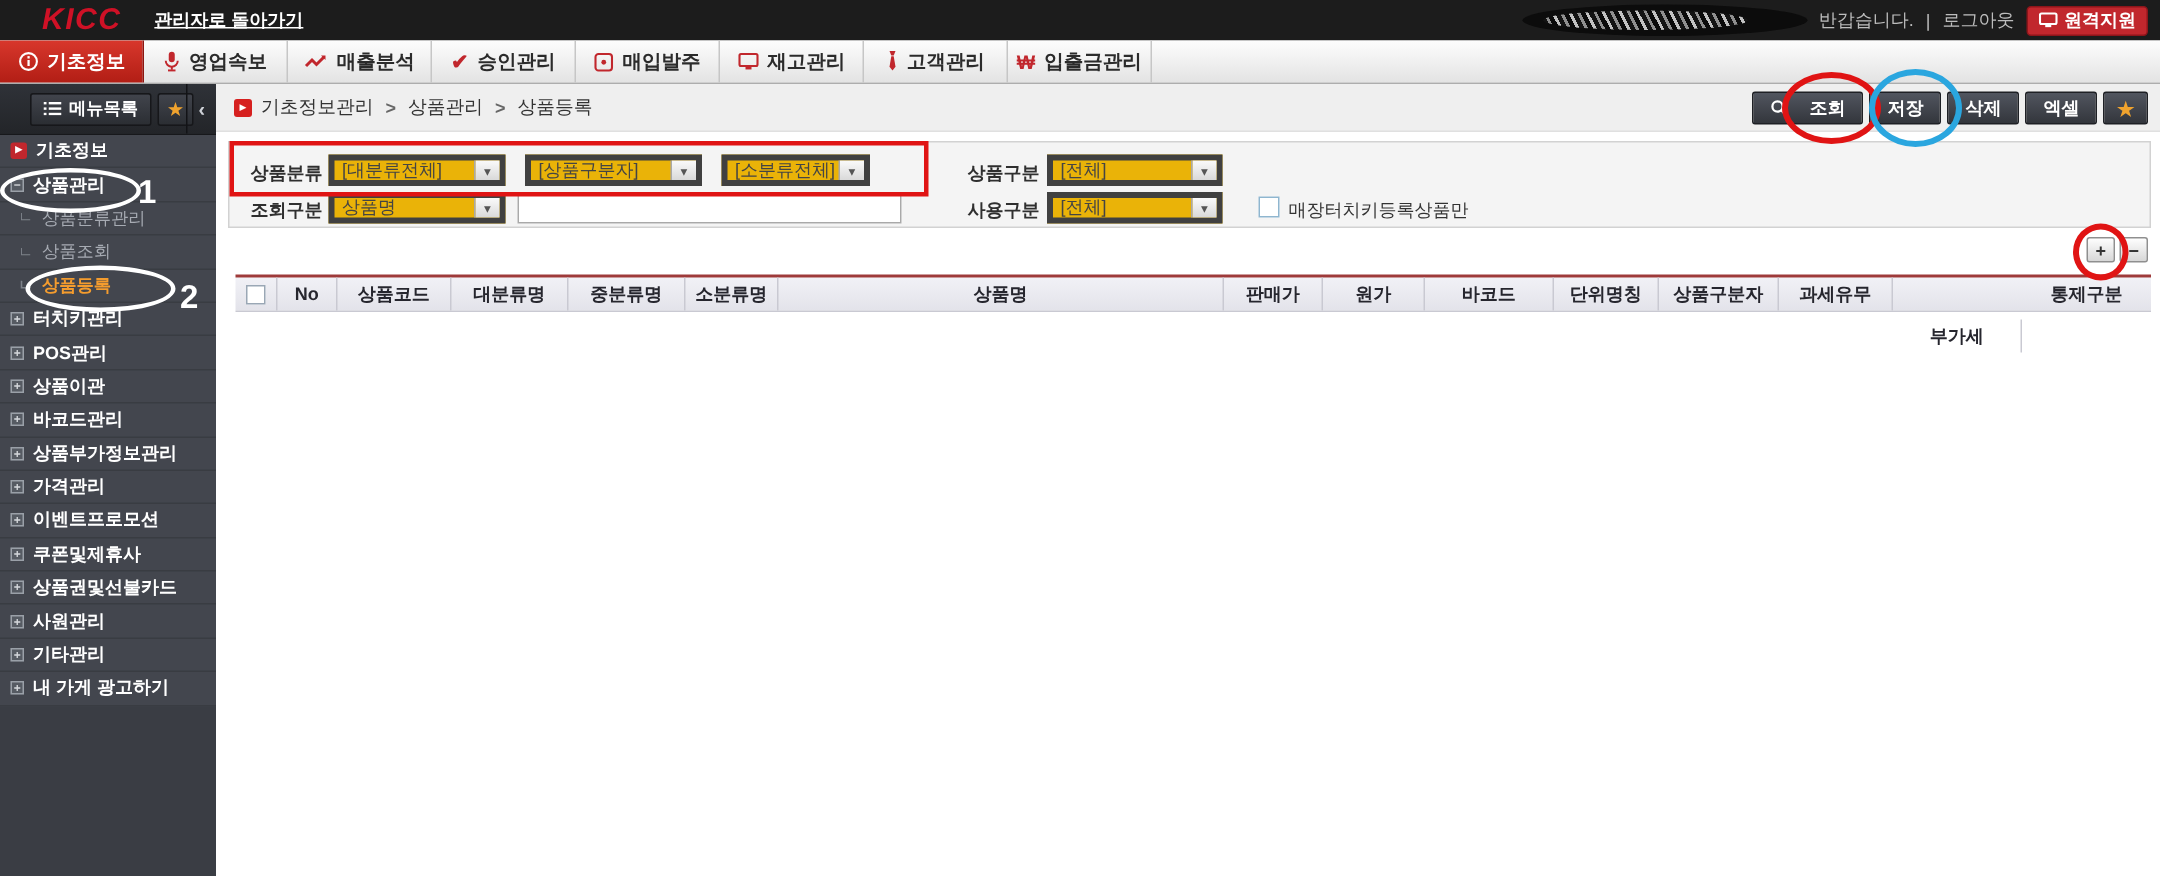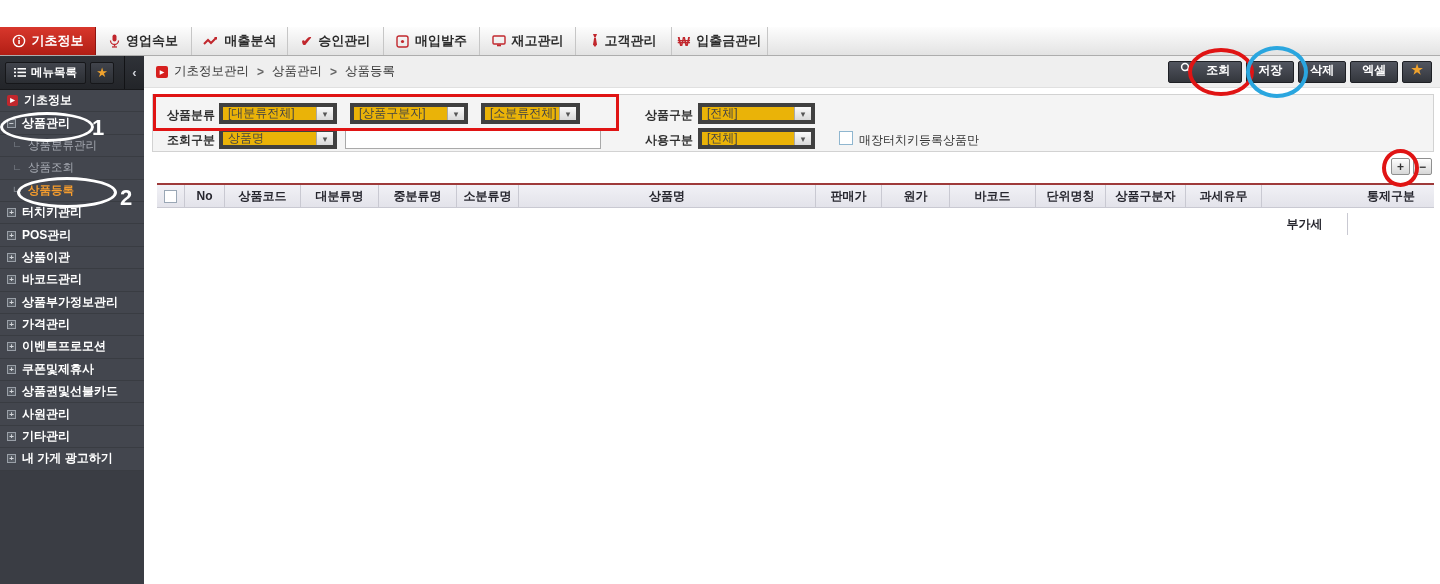--- a/index.html
+++ b/index.html
@@ -29,21 +29,21 @@
   .tab { width:96px; height:100%; display:flex; align-items:center; justify-content:center; gap:6px;
          font-size:13px; font-weight:bold; color:#2b2b2b; border-right:1px solid #c6c6c6; cursor:pointer; }
   .tab .ticon { color:#c1272d; display:flex; align-items:center; }
   .tab.active { background:linear-gradient(#d8372c,#b21e15); color:#fff; border-right:1px solid #8d1510; }
   .tab.active .ticon { color:#fff; }
   .won-glyph { font-weight:bold; font-size:13px; }
 
   
   .sidebar { position:absolute; left:0; top:56px; width:144px; height:528px; background:#3a3d44; }
   .side-head { height:34px; background:linear-gradient(#2f3238,#232529); border-bottom:1px solid #17181b;
-               display:flex; align-items:center; padding-left:5px; position:relative; }
+               display:flex; align-items:center; padding-left:5px; position:relative;justify-content:center; }
   .menu-btn { height:22px; background:linear-gradient(#41444c,#2b2e33); border:1px solid #16171a;
               border-radius:2px; color:#fff; font-size:11.5px; font-weight:bold; display:flex;
               align-items:center; gap:5px; padding:0 8px; }
   .star-btn { width:24px; height:22px; margin-left:4px; background:linear-gradient(#41444c,#2b2e33);
               border:1px solid #16171a; border-radius:2px; color:#f0a32e; font-size:13px;
               display:flex; align-items:center; justify-content:center; }
   .collapse { position:absolute; right:0; top:0; width:20px; height:33px; border-left:1px solid #121316;
               color:#cfd2d8; font-weight:bold; font-size:13px; display:flex; align-items:center; justify-content:center; }
   .side-list { background:#43464e; }
   .side-item { height:22.4px; display:flex; align-items:center; padding-left:7px; gap:6px;
@@ -60,21 +60,21 @@
   .content { position:absolute; left:144px; top:56px; width:1296px; height:528px; background:#fff; }
   .crumb-bar { height:32px; background:#efefef; border-bottom:1px solid #e0e0e0;
                display:flex; align-items:center; padding-left:12px; gap:6px; }
   .crumb-icon { width:12px; height:12px; background:#d6201f; border-radius:2px; color:#fff;
                 font-size:6px; line-height:12px; text-align:center; }
   .crumb { font-size:12.5px; font-weight:normal; color:#333; }
   .crumb-sep { font-size:12px; font-weight:bold; color:#666; margin:0 2px; }
   .toolbar { position:absolute; right:8px; top:5px; display:flex; gap:4px; }
   .tbtn { height:22px; background:linear-gradient(#51555f,#33363c); border:1px solid #1e2025;
           border-radius:2px; color:#fff; font-size:12px; font-weight:bold; display:flex;
-          align-items:flex-start; gap:14px; padding:0 11px; cursor:pointer;font-family:Liberation Serif, serif; }
+          align-items:center; gap:14px; padding:0 11px; cursor:pointer; }
   .tbtn.fav { padding:0 8px; color:#f0a32e; font-size:13px; }
 
   
   .filter-panel { position:absolute; left:8px; top:38px; width:1282px; height:58px;
                   background:#f4f4f4; border:1px solid #d2d2d2; }
   .frow { position:absolute; left:0; height:21px; width:100%; }
   .frow1 { top:8px; } .frow2 { top:33px; }
   .flabel { position:absolute; font-size:12px; font-weight:bold; color:#2f2f2f; top:4px; }
   .select { position:absolute; height:21px; background:#eab308; border:4px solid #404040; display:flex;
             align-items:center; font-size:12px; color:#444; cursor:pointer; }
@@ -105,20 +105,39 @@
   .ell { border-radius:50%; }
   .num-label { color:#fff; font-size:22px; font-weight:bold; font-family:"Liberation Sans",sans-serif; }
 
   svg { display:block; }
 </style>
 </head>
 <body>
 
 <div class="screen">
 
+  <div class="topbar">
+    <div class="logo">KICC</div>
+    <a class="admin-link">관리자로 돌아가기</a>
+    <div class="topbar-right">
+      <div class="redaction"></div>
+      <span class="greet">반갑습니다.</span>
+      <span class="greet">|</span>
+      <a class="greet" style="cursor:pointer;">로그아웃</a>
+      <button class="remote-btn">
+        <span class="ticon">
+          <svg width="13" height="11" viewBox="0 0 13 11">
+              <rect x="1" y="1" width="11" height="7" rx="1" fill="none" stroke="#fff" stroke-width="1.4"></rect>
+              <rect x="4.5" y="8.5" width="4" height="1.6" fill="#fff"></rect>
+            </svg>
+        </span>
+        <span>원격지원</span>
+      </button>
+    </div>
+  </div>
 
   <div class="tabbar">
     <div class="tab active">
       <span class="ticon">
         <svg width="14" height="14" viewBox="0 0 14 14">
             <circle cx="7" cy="7" r="5.6" fill="none" stroke="currentColor" stroke-width="1.4"></circle>
             <rect x="6.3" y="6" width="1.5" height="4" fill="currentColor"></rect>
             <rect x="6.3" y="3.4" width="1.5" height="1.6" fill="currentColor"></rect>
           </svg>
       </span>

